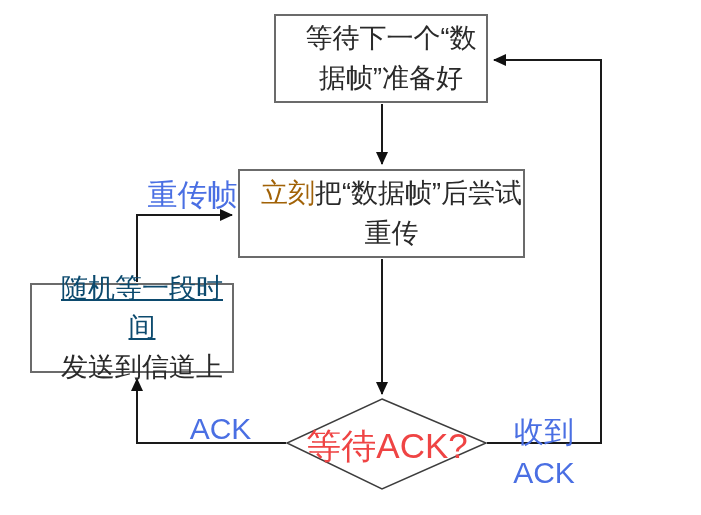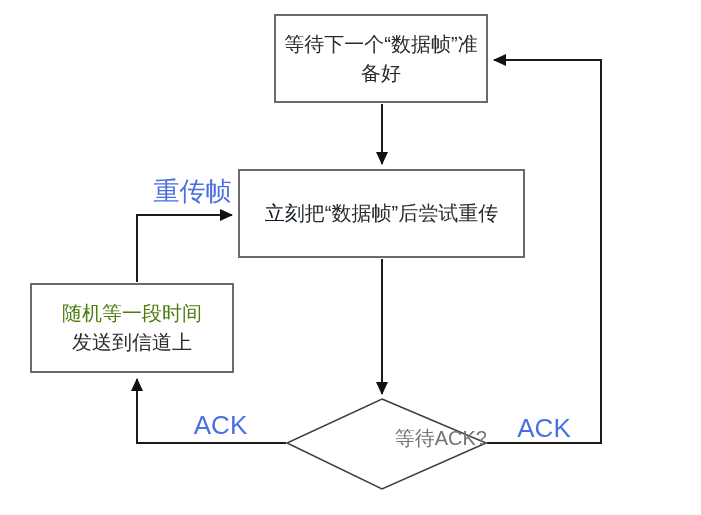--- a/index.html
+++ b/index.html
@@ -23,40 +23,41 @@
     position: absolute;
     box-sizing: border-box;
     background: #ffffff;
     border: 2px solid #6b6b6b;
     display: flex;
     flex-direction: column;
     align-items: center;
     justify-content: center;
     text-align: center;
     color: #2a2a2a;
-    font-size: 20px;
+    font-size: 27px;
     line-height: 1.45;
+    padding-left: 20px;
   }
   .node-wait-next  { left: 274px; top: 14px;  width: 214px; height: 89px; }
   .node-send-frame { left: 238px; top: 169px; width: 287px; height: 89px; }
   .node-random-wait{ left: 30px;  top: 283px; width: 204px; height: 90px; }
-  .hl-cyan { color: #0f172a; }
-  .hl-rust { color: #4d7c0f; }
+  .hl-cyan { color: #a16207; }
+  .hl-rust { color: #0c4a6e; text-decoration: underline; }
   .diamond-label {
     position: absolute;
     left: 287px; top: 427px; width: 200px;
-    text-align: right;
-    color: #737373;
-    font-size: 20px;
+    text-align: center;
+    color: #ef4444;
+    font-size: 35px;
     line-height: 1.1;
   }
   .edge-label {
     position: absolute;
     color: #4a6fe3;
-    font-size: 26px;
+    font-size: 30px;
     line-height: 1.38;
     text-align: center;
     white-space: nowrap;
   }
   .label-retransmit   { left: 145px; top: 174px; width: 95px; }
   .label-ack-timeout  { left: 183px; top: 408px; width: 75px; }
   .label-ack-received { left: 503px; top: 411px; width: 82px; }
 </style>
 </head>
 <body>
@@ -98,16 +99,17 @@
 
   <div class="diamond-label">等待ACK?</div>
 
   <div class="edge-label label-retransmit">重传帧</div>
 
   <div class="edge-label label-ack-timeout">
     <div>ACK</div>
   </div>
 
   <div class="edge-label label-ack-received">
+    <div>收到</div>
     <div>ACK</div>
   </div>
 
 </div>
 
 </body></html>

